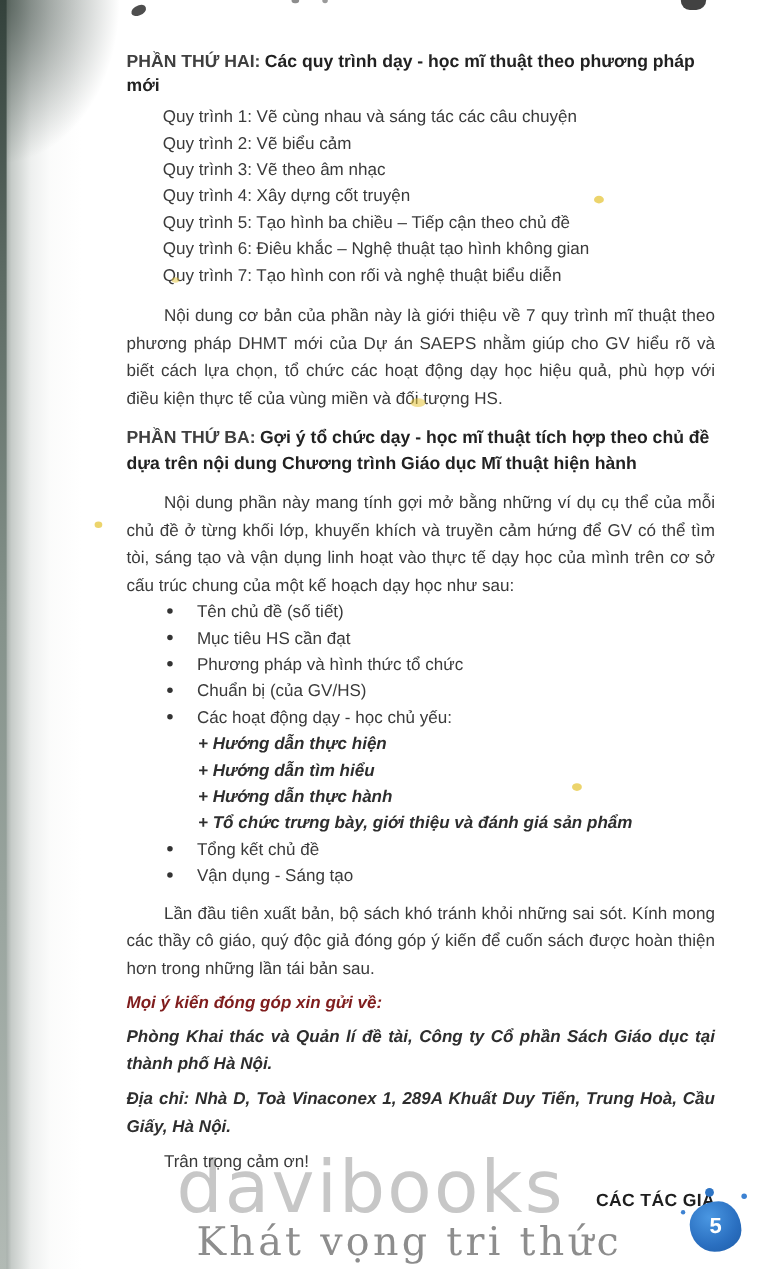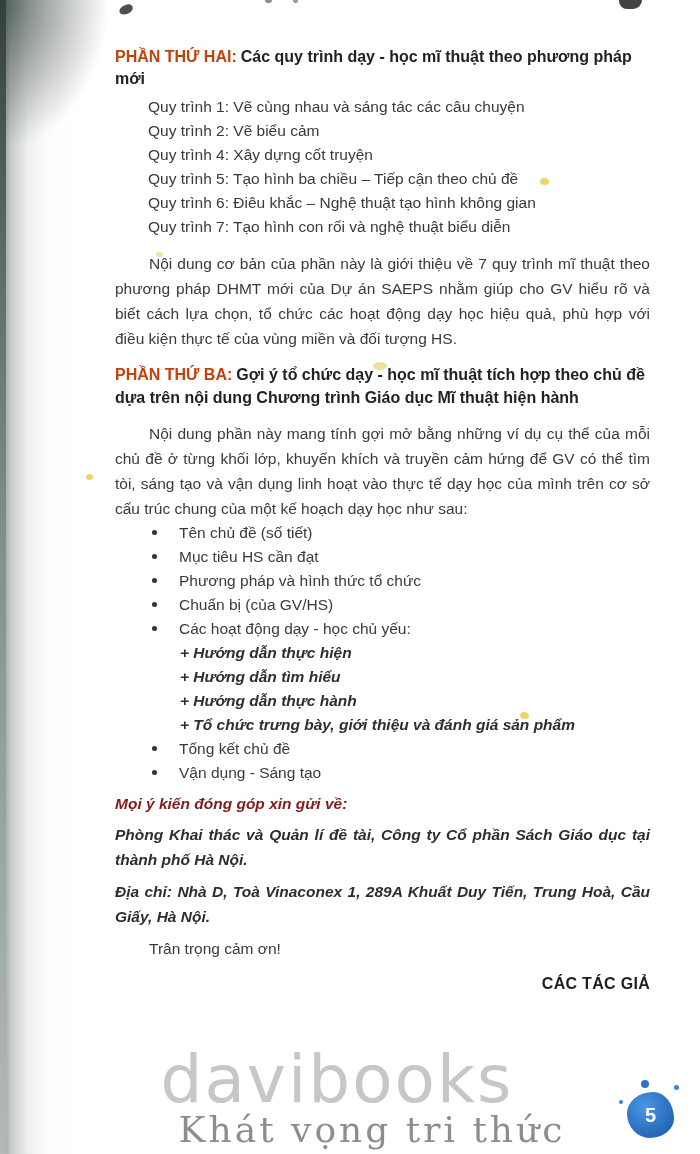--- a/index.html
+++ b/index.html
@@ -52,21 +52,21 @@
   .content {
     position:relative; z-index:2;
     padding:46px 50px 0 115px;
     font-size:15.5px;
     line-height:24px;
   }
   h2.section-heading {
     font-size:16px; font-weight:bold; line-height:22px;
     color:#222; margin-bottom:5px;
   }
-  h2.section-heading .label { color:#c2410c; padding-right:4px; }
+  h2.section-heading .label { color:#404040; padding-right:4px; }
   h2.h3 { line-height:23px; margin:12px 0 7px; }
 
   ul { list-style:none; }
   .process-list { padding-left:33px; line-height:24px; margin-bottom:8px; }
   .para { text-align:justify; text-indent:34px; line-height:25px; color:#3a3a3a;margin-top:12px; }
   .bullet-list { padding-left:37px; line-height:24px; }
   .bullet-list li { white-space:nowrap; }
   .dot {
     display:inline-block; width:5px; height:5px; border-radius:50%;
     background:#333; vertical-align:middle; margin-right:22px; margin-bottom:3px;
@@ -131,20 +131,21 @@
 
 <div class="content">
 
   <h2 class="section-heading">
     <span class="label">PHẦN THỨ HAI:</span><span>Các quy trình dạy - học mĩ thuật theo phương pháp mới</span>
   </h2>
 
   <ul class="process-list">
     <li>Quy trình 1: Vẽ cùng nhau và sáng tác các câu chuyện</li>
     <li>Quy trình 2: Vẽ biểu cảm</li>
+    <li>Quy trình 3: Vẽ theo âm nhạc</li>
     <li>Quy trình 4: Xây dựng cốt truyện</li>
     <li>Quy trình 5: Tạo hình ba chiều – Tiếp cận theo chủ đề</li>
     <li>Quy trình 6: Điêu khắc – Nghệ thuật tạo hình không gian</li>
     <li>Quy trình 7: Tạo hình con rối và nghệ thuật biểu diễn</li>
   </ul>
 
   <p class="para">Nội dung cơ bản của phần này là giới thiệu về 7 quy trình mĩ thuật theo phương pháp DHMT mới của Dự án SAEPS nhằm giúp cho GV hiểu rõ và biết cách lựa chọn, tổ chức các hoạt động dạy học hiệu quả, phù hợp với điều kiện thực tế của vùng miền và đối tượng HS.</p>
 
   <h2 class="section-heading h3">
     <span class="label">PHẦN THỨ BA:</span><span>Gợi ý tổ chức dạy - học mĩ thuật tích hợp theo chủ đề dựa trên nội dung Chương trình Giáo dục Mĩ thuật hiện hành</span>
@@ -165,20 +166,21 @@
     <li>+ Hướng dẫn tìm hiểu</li>
     <li>+ Hướng dẫn thực hành</li>
     <li>+ Tổ chức trưng bày, giới thiệu và đánh giá sản phẩm</li>
   </ul>
 
   <ul class="bullet-list">
     <li><span class="dot"></span><span>Tổng kết chủ đề</span></li>
     <li><span class="dot"></span><span>Vận dụng - Sáng tạo</span></li>
   </ul>
 
+  <p class="para closing">Lần đầu tiên xuất bản, bộ sách khó tránh khỏi những sai sót. Kính mong các thầy cô giáo, quý độc giả đóng góp ý kiến để cuốn sách được hoàn thiện hơn trong những lần tái bản sau.</p>
 
   <p class="feedback-intro">Mọi ý kiến đóng góp xin gửi về:</p>
 
   <p class="addr">Phòng Khai thác và Quản lí đề tài, Công ty Cổ phần Sách Giáo dục tại thành phố Hà Nội.</p>
 
   <p class="addr">Địa chỉ: Nhà D, Toà Vinaconex 1, 289A Khuất Duy Tiến, Trung Hoà, Cầu Giấy, Hà Nội.</p>
 
   <p class="thanks">Trân trọng cảm ơn!</p>
 
   <p class="signature">CÁC TÁC GIẢ</p>

